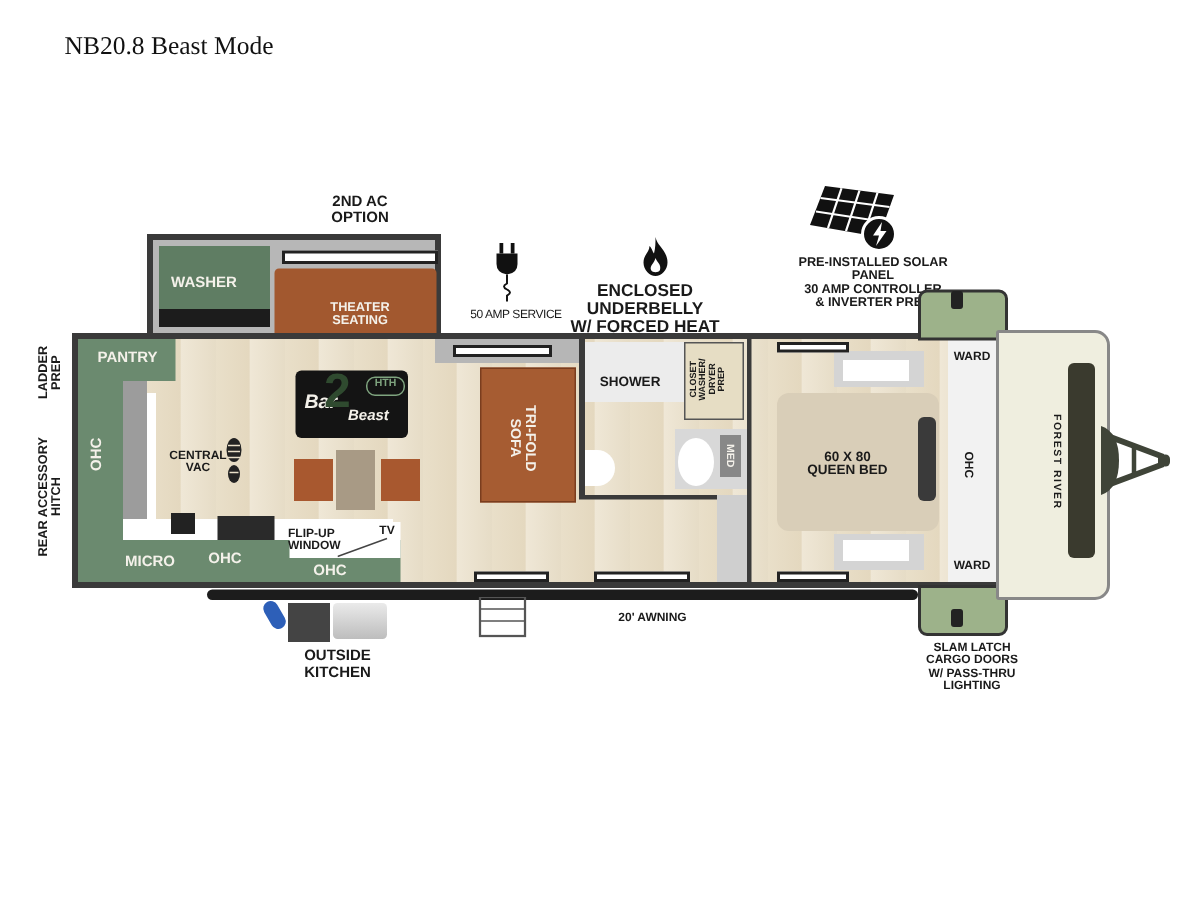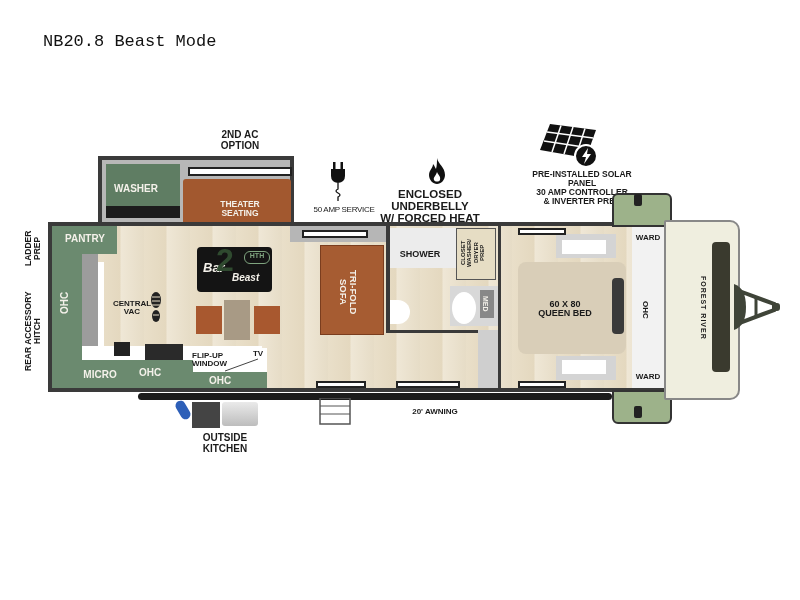--- a/index.html
+++ b/index.html
@@ -1,19 +1,19 @@
 <!DOCTYPE html>
 <html><head>
 <meta charset="utf-8">
 <style>
   html, body { margin:0; padding:0; }
   body { width:800px; height:600px; background:#ffffff; position:relative; overflow:hidden;
          font-family:"DejaVu Sans", sans-serif; }
   .abs { position:absolute; }
-  .title { left:43px; top:32px; font-size:17px; color:#111; font-family:Liberation Mono, monospace; }
+  .title { left:43px; top:21px; font-size:17px; color:#111; font-family:Liberation Serif, serif; }
   .lbl { position:absolute; font-family:"Liberation Sans", sans-serif; font-weight:bold; color:#1a1a1a;
          text-align:center; line-height:1.05; white-space:pre-line; }
   .wlbl { color:#f4f1ea; }
   .floor { background:repeating-linear-gradient(90deg,#e9dfc9 0px,#e4d8bf 22px,#efe7d6 23px,#e6dcc6 46px); }
   .green { background:#6b8a6f; }
   .wall { background:#3a3a3a; }
   .vert { writing-mode:vertical-rl; transform:rotate(180deg); }
   .vert-cw { writing-mode:vertical-rl; }
 </style>
 </head>
@@ -187,13 +187,17 @@
     <line x1="2" y1="8" x2="32" y2="8" stroke="#555"></line>
       <line x1="2" y1="16" x2="32" y2="16" stroke="#555"></line>
   </svg>
 
   <div class="abs" style="left:178px;top:400px;width:10px;height:20px;background:#2d5fb8;border-radius:6px;transform:rotate(-30deg);"></div>
   <div class="abs" style="left:192px;top:402px;width:28px;height:26px;background:#444;"></div>
   <div class="abs" style="left:222px;top:402px;width:36px;height:24px;background:linear-gradient(#eaeaea,#bdbdbd);border-radius:3px;"></div>
   <div class="lbl" style="left:184px;top:433px;width:82px;font-size:10px;">OUTSIDE
 KITCHEN</div>
 
+  <div class="lbl" style="left:600px;top:428px;width:96px;font-size:8px;">SLAM LATCH
+CARGO DOORS
+W/ PASS-THRU
+LIGHTING</div>
 </div>
 
 </body></html>

